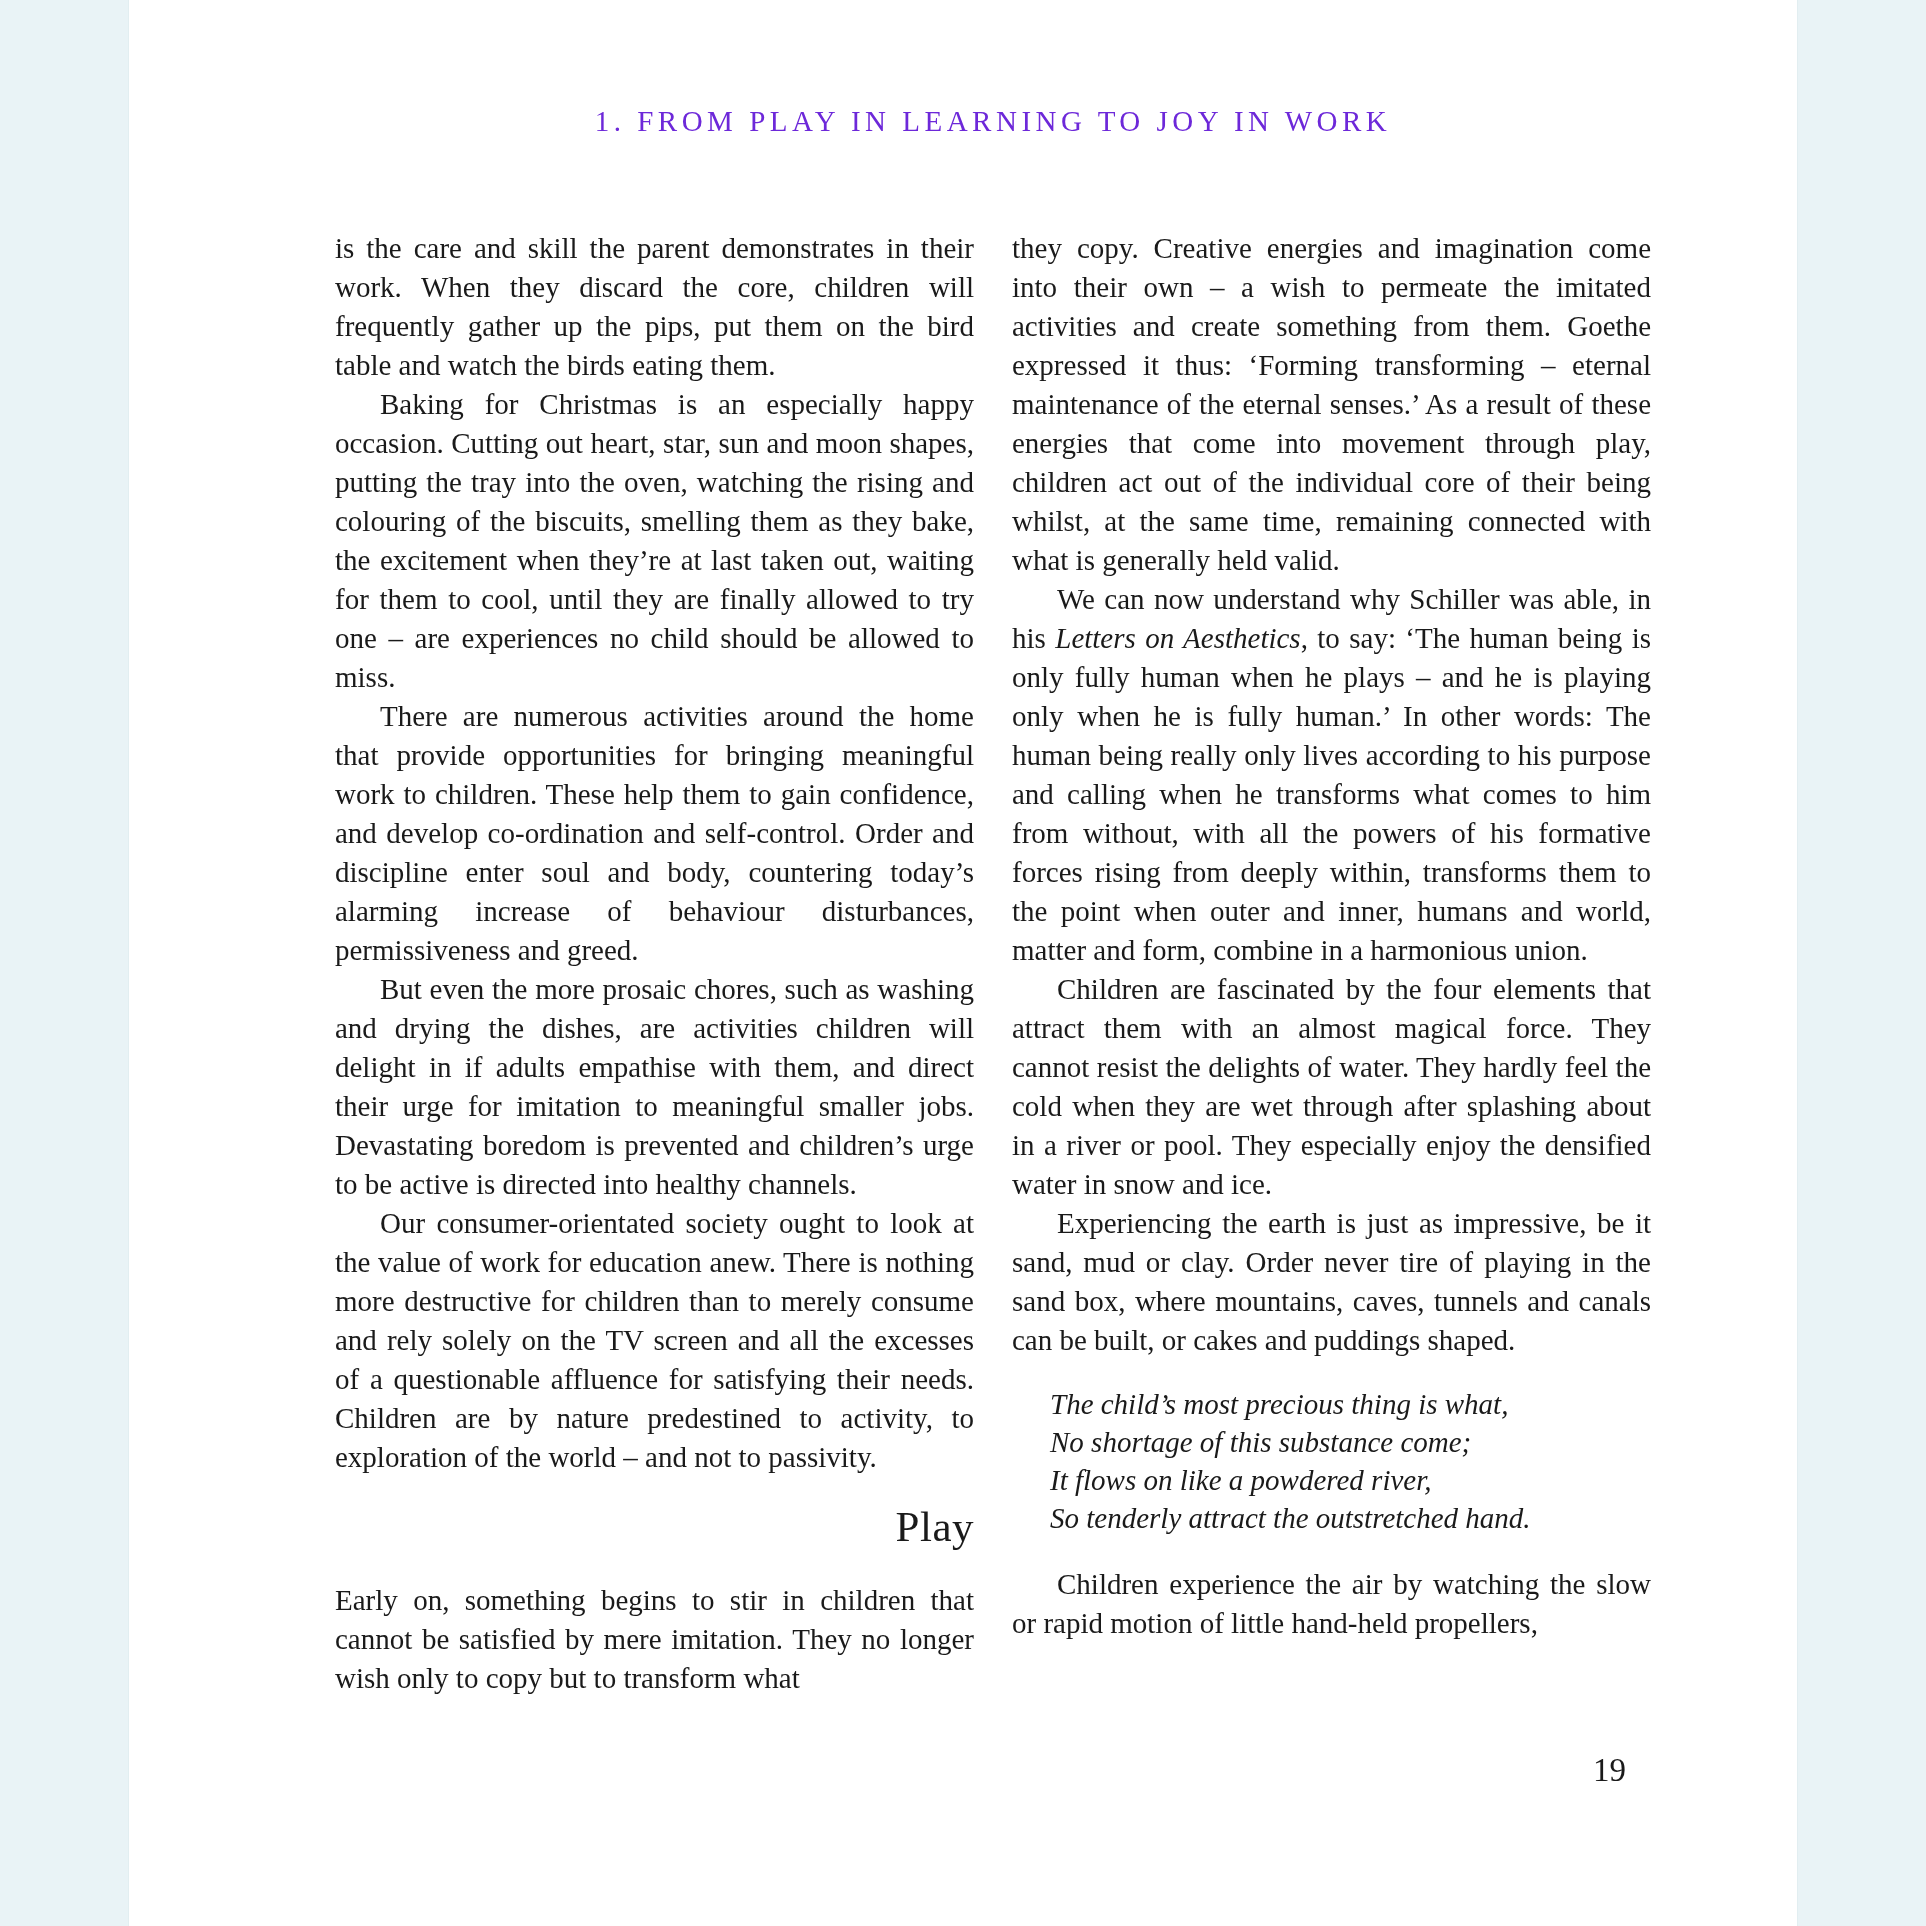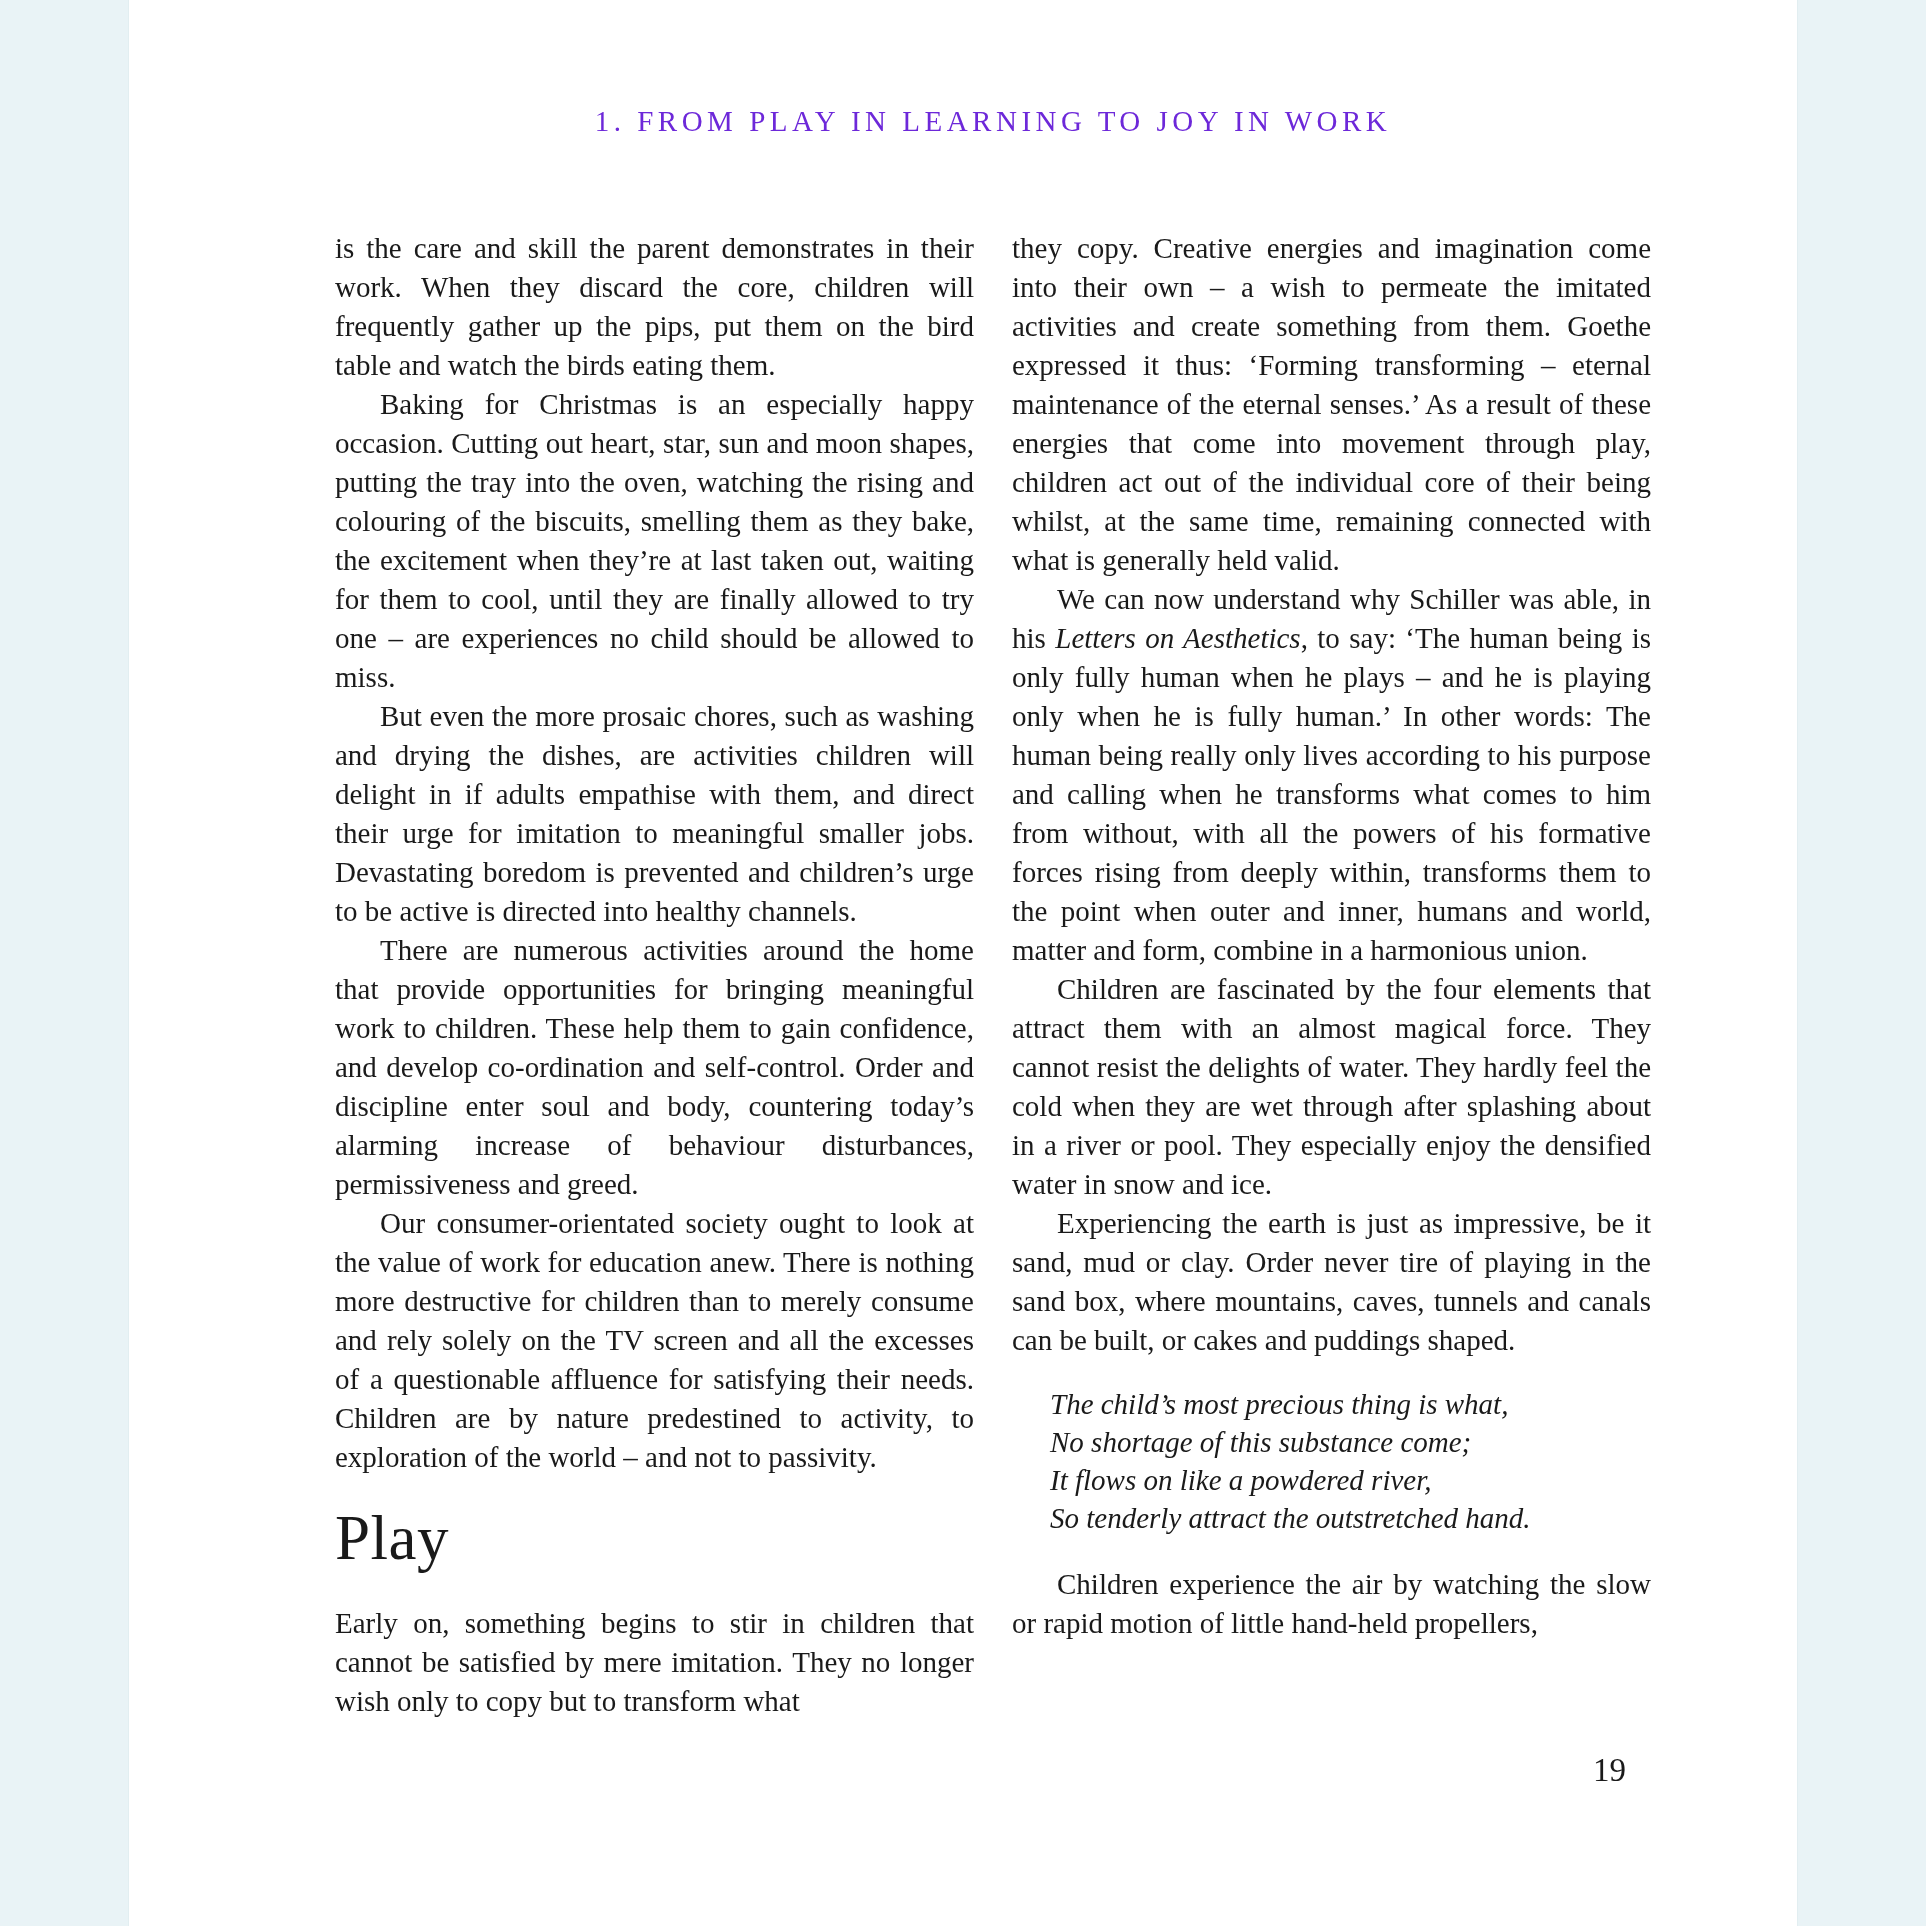--- a/index.html
+++ b/index.html
@@ -31,22 +31,22 @@
     font-size:29px; line-height:39px;
     text-align:justify;
   }
   .column.left-col  { left:335px; }
   .column.right-col { left:1012px; }
 
   .column p { margin:0; }
   p.indented { text-indent:45px; }
 
   .section-heading {
-    font-size:63px; font-weight:400;
-    text-align:left;
+    font-size:43px; font-weight:400;
+    text-align:right;
     margin:26px 0 30px 0;
     line-height:1.12;
     letter-spacing:0.5px;
   }
 
   .poem {
     margin:25px 0 0 38px;
     font-style:italic;
     line-height:38px;
     text-align:left;
@@ -71,22 +71,22 @@
 <body>
 
 <div class="margin-strip left"></div>
 <div class="margin-strip right"></div>
 
 <div class="running-header">1. FROM PLAY IN LEARNING TO JOY IN WORK</div>
 
 <div class="column left-col">
   <p>is the care and skill the parent demonstrates in their work. When they discard the core, children will frequently gather up the pips, put them on the bird table and watch the birds eating them.</p>
   <p class="indented">Baking for Christmas is an especially happy occasion. Cutting out heart, star, sun and moon shapes, putting the tray into the oven, watching the rising and colouring of the biscuits, smelling them as they bake, the excitement when they’re at last taken out, waiting for them to cool, until they are finally allowed to try one – are experiences no child should be allowed to miss.</p>
+  <p class="indented">There are numerous activities around the home that provide opportunities for bringing meaningful work to children. These help them to gain confidence, and develop co-ordination and self-control. Order and discipline enter soul and body, countering today’s alarming increase of behaviour disturbances, permissiveness and greed.</p>
   <p class="indented">But even the more prosaic chores, such as washing and drying the dishes, are activities children will delight in if adults empathise with them, and direct their urge for imitation to meaningful smaller jobs. Devastating boredom is prevented and children’s urge to be active is directed into healthy channels.</p>
-  <p class="indented">There are numerous activities around the home that provide opportunities for bringing meaningful work to children. These help them to gain confidence, and develop co-ordination and self-control. Order and discipline enter soul and body, countering today’s alarming increase of behaviour disturbances, permissiveness and greed.</p>
   <p class="indented">Our consumer-orientated society ought to look at the value of work for education anew. There is nothing more destructive for children than to merely consume and rely solely on the TV screen and all the excesses of a questionable affluence for satisfying their needs. Children are by nature predestined to activity, to exploration of the world – and not to passivity.</p>
   <h2 class="section-heading">Play</h2>
   <p>Early on, something begins to stir in children that cannot be satisfied by mere imitation. They no longer wish only to copy but to transform what</p>
 </div>
 
 <div class="column right-col">
   <p>they copy. Creative energies and imagination come into their own – a wish to permeate the imitated activities and create something from them. Goethe expressed it thus: ‘Forming transforming – eternal maintenance of the eternal senses.’ As a result of these energies that come into movement through play, children act out of the individual core of their being whilst, at the same time, remaining connected with what is generally held valid.</p>
   <p class="indented"><span>We can now understand why Schiller was able, in his </span><i>Letters on Aesthetics</i><span>, to say: ‘The human being is only fully human when he plays – and he is playing only when he is fully human.’ In other words: The human being really only lives according to his purpose and calling when he transforms what comes to him from without, with all the powers of his formative forces rising from deeply within, transforms them to the point when outer and inner, humans and world, matter and form, combine in a harmonious union.</span></p>
   <p class="indented">Children are fascinated by the four elements that attract them with an almost magical force. They cannot resist the delights of water. They hardly feel the cold when they are wet through after splashing about in a river or pool. They especially enjoy the densified water in snow and ice.</p>
   <p class="indented">Experiencing the earth is just as impressive, be it sand, mud or clay. Order never tire of playing in the sand box, where mountains, caves, tunnels and canals can be built, or cakes and puddings shaped.</p>

